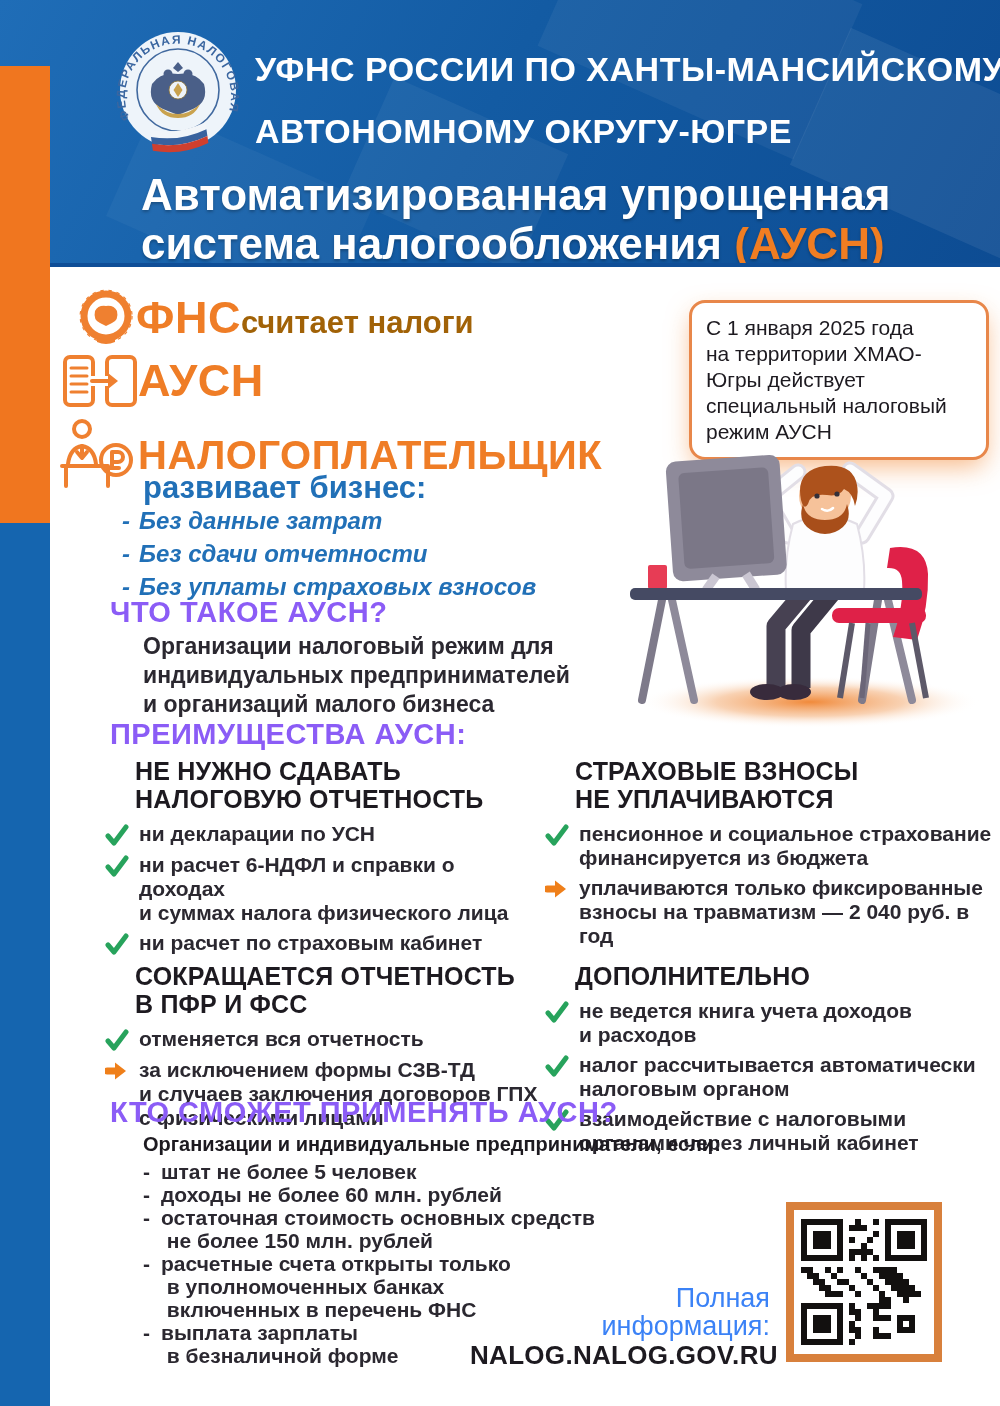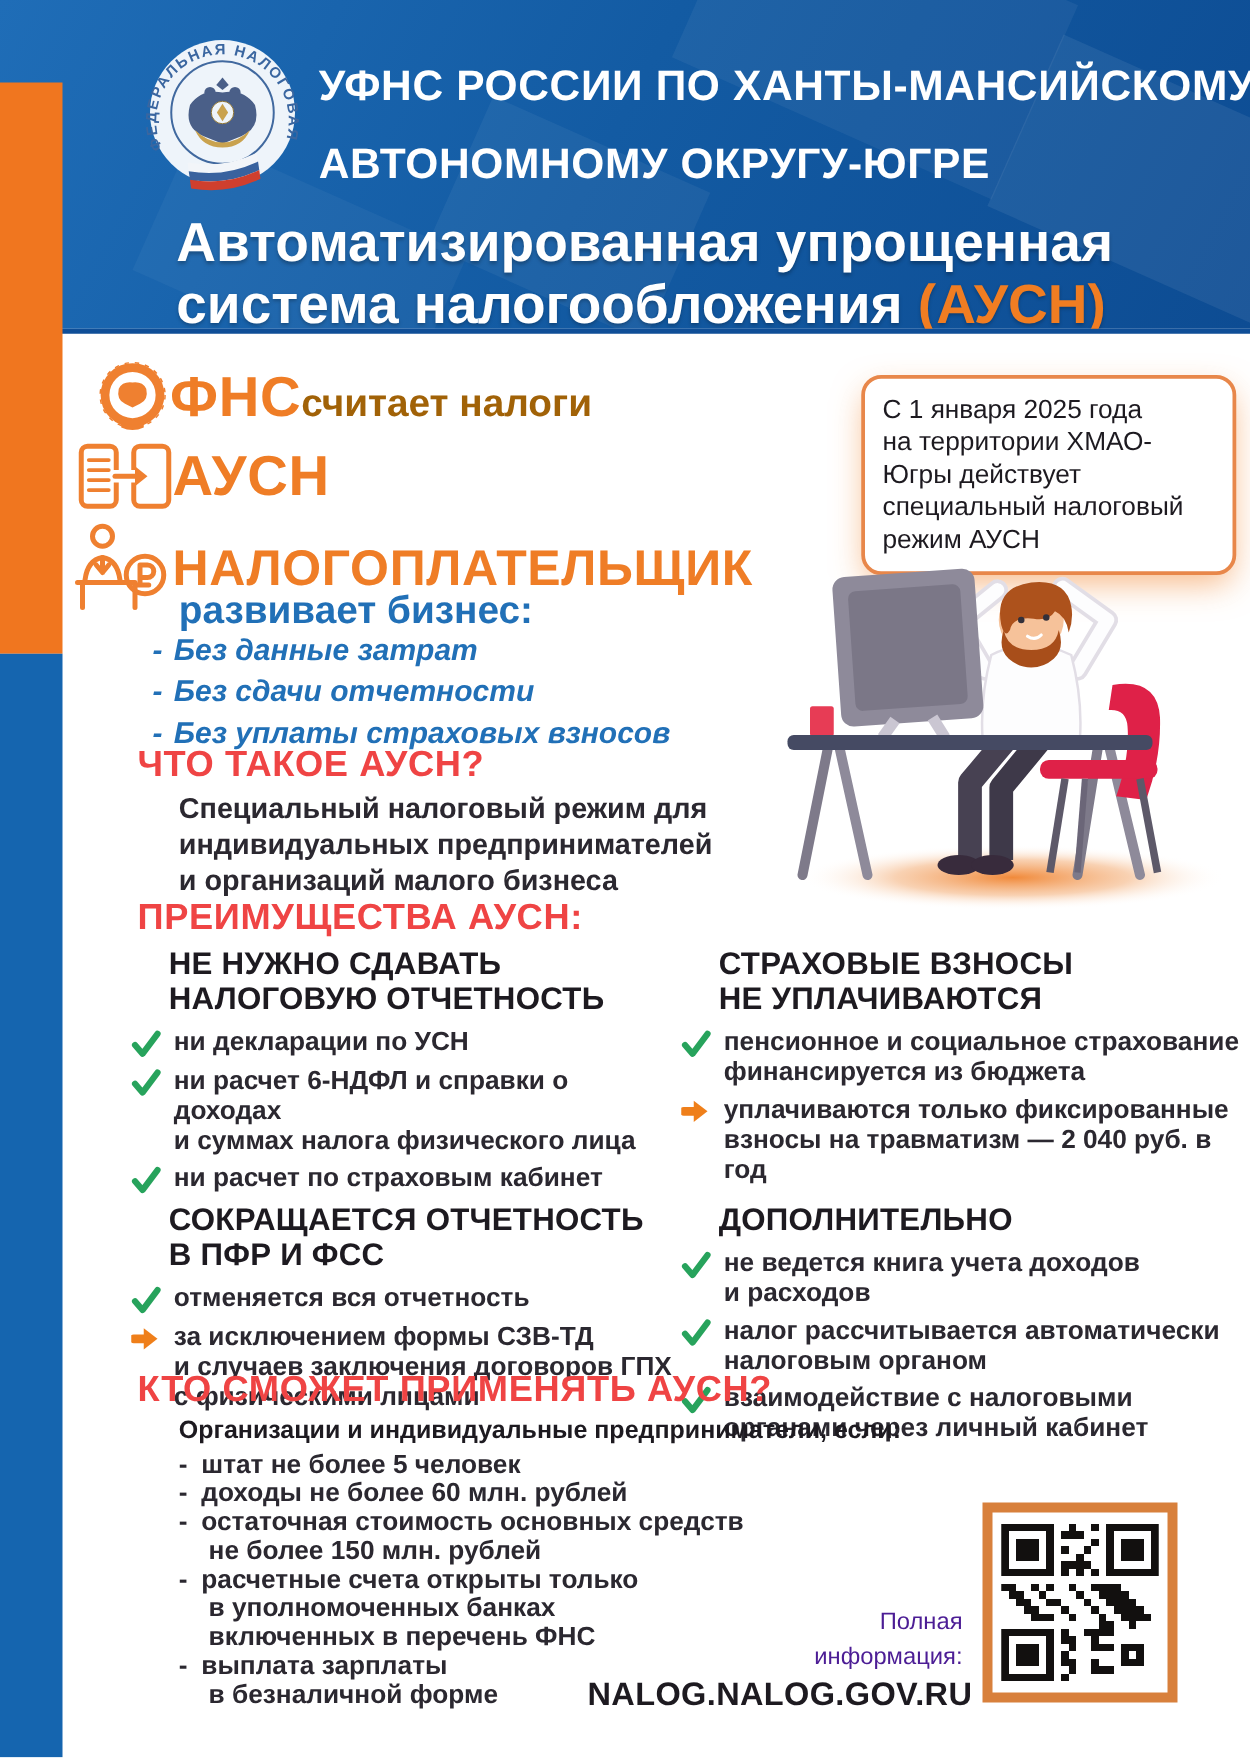--- a/index.html
+++ b/index.html
@@ -40,21 +40,21 @@
   .actor .action { color:#a16207; font-weight:800; font-size:31px; position:relative; top:5px; }
   .actor-1 { left:76px; top:288px; }
   .actor-2 { left:62px; top:352px; }
   .actor-3 { left:58px; top:418px; }
   .actor-3 .aname { font-size:40px; }
   .dev-line { position:absolute; left:143px; top:470px; color:#2170b7; font-weight:800; font-size:31px; }
   
   .tb-list { position:absolute; left:122px; top:508px; }
   .tb-item { display:flex; gap:9px; color:#2170b7; font-weight:800; font-style:italic; font-size:24px; line-height:26px; margin-bottom:7px; }
   
-  .sec-heading { position:absolute; color:#ef4444; font-weight:800; font-size:29px; letter-spacing:0.5px; white-space:nowrap; }
+  .sec-heading { position:absolute; color:#8b5cf6; font-weight:800; font-size:29px; letter-spacing:0.5px; white-space:nowrap; }
   .h-what { left:110px; top:596px; }
   .what-text { position:absolute; left:143px; top:632px; font-weight:700; font-size:23px; line-height:29px; white-space:pre-line; color:#2b2830; }
   
   .notice {
     position:absolute; left:650px; top:300px; width:300px;
     border:3px solid #e8874a; border-radius:16px; background:#fff;
     box-shadow:0 10px 26px -4px rgba(240,125,34,0.55);
     padding:12px 14px; font-weight:400; font-size:21px; line-height:26px;
     white-space:pre-line; color:#1d1a20;margin-left:39px;
   }
@@ -69,21 +69,21 @@
   .adv-item .marker svg { width:24px; height:24px; display:block; }
   .adv-text { font-weight:700; font-size:21px; line-height:24px; white-space:pre-line; color:#2b2830; }
   
   .h-who { left:110px; top:1096px; }
   .who-intro { position:absolute; left:143px; top:1133px; font-weight:800; font-size:20px; color:#1d1a20; white-space:nowrap; }
   .who-list { position:absolute; left:143px; top:1160px; }
   .who-item { display:flex; gap:8px; font-weight:700; font-size:21px; line-height:23px; white-space:pre-line; color:#2b2830; }
   .who-item .dash { flex:0 0 10px; }
   
   .info-block { position:absolute; left:470px; top:1284px; width:300px; text-align:right; }
-  .info-label { font-size:19px; line-height:28px; font-weight:400; color:#4c1d95; white-space:pre-line; }
+  .info-label { font-size:27px; line-height:28px; font-weight:400; color:#3b82f6; white-space:pre-line; }
   .info-url { font-size:26px; line-height:30px; font-weight:800; color:#1d1a20; letter-spacing:0.3px; }
   .qr {
     position:absolute; left:786px; top:1202px; width:156px; height:160px;
     border:8px solid #d8803c; background:#fff; padding:7px;
   }
   .qr svg { width:100%; height:100%; display:block; }
   .icon svg { display:block; }
 </style>
 </head>
 <body>
@@ -198,21 +198,21 @@
         <span class="dash">-</span>
         <span>Без сдачи отчетности</span>
       </div>
       <div class="tb-item">
         <span class="dash">-</span>
         <span>Без уплаты страховых взносов</span>
       </div>
     </div>
 
   <div class="sec-heading h-what">ЧТО ТАКОЕ АУСН?</div>
-  <div class="what-text">Специальный налоговый режим для
+  <div class="what-text">Организации налоговый режим для
 индивидуальных предпринимателей
 и организаций малого бизнеса</div>
 
   <div class="notice">С 1 января 2025 года
 на территории ХМАО-
 Югры действует
 специальный налоговый
 режим АУСН</div>
 
   <div class="illus">

